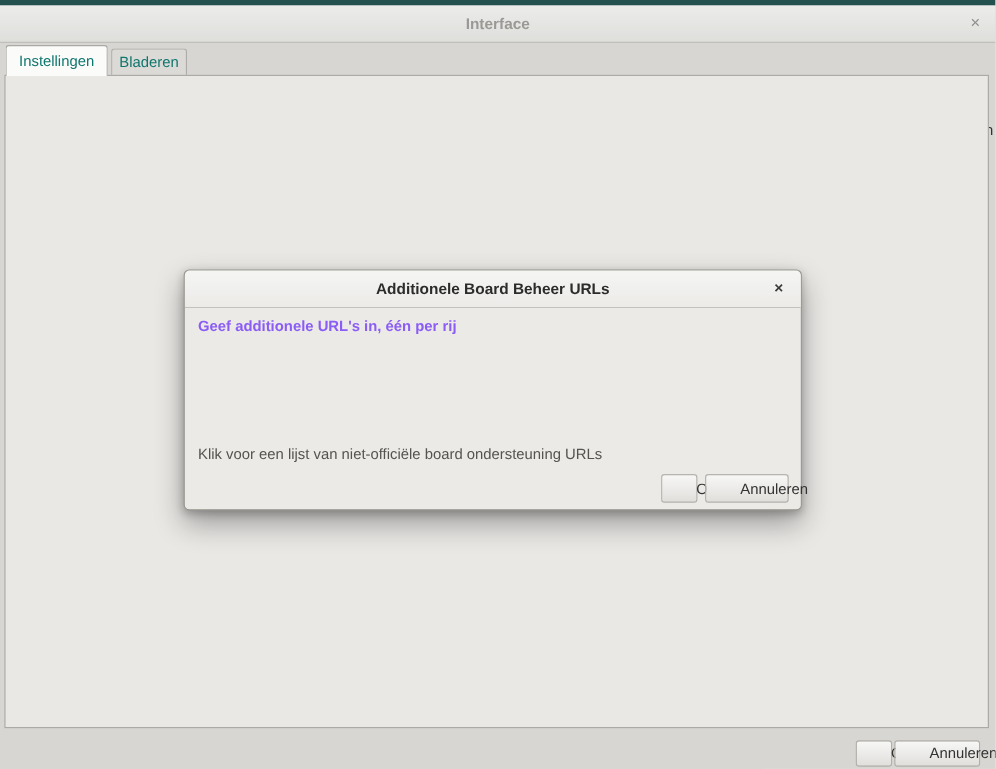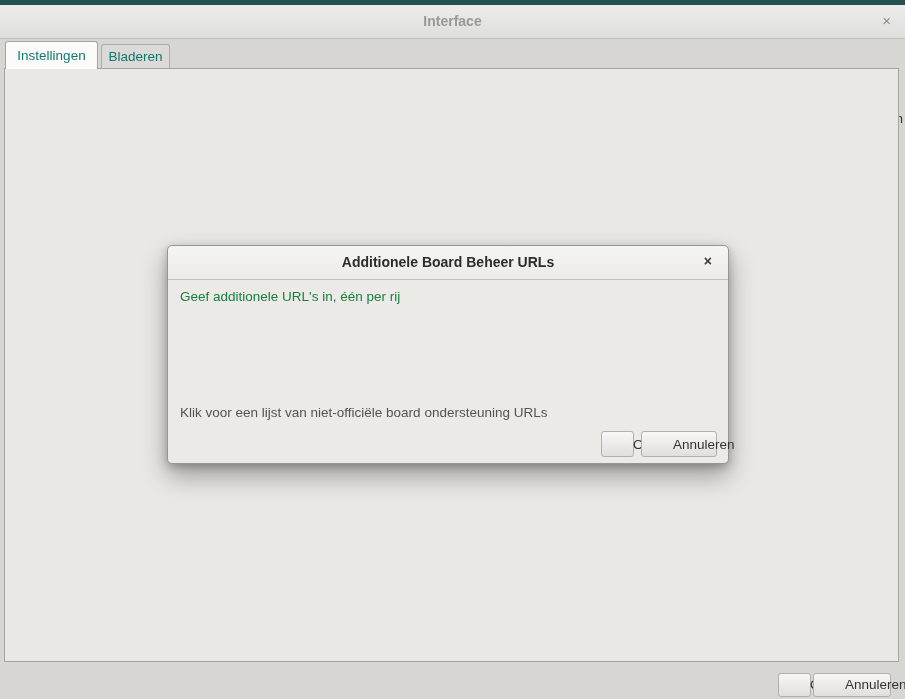--- a/index.html
+++ b/index.html
@@ -127,21 +127,21 @@
     border-bottom:1px solid #c4c2bd;border-radius:5px 5px 0 0;
   }
   .modal-titlebar .title{
     position:absolute;left:0;right:0;top:0;height:33px;line-height:32px;
     text-align:center;font-size:14px;font-weight:bold;color:#2c2c2a;
   }
   .modal-titlebar .close{
     position:absolute;right:12px;top:0;height:33px;line-height:31px;
     font-size:14px;font-weight:bold;color:#3a3a38;padding:0 4px;
   }
-  .modal .prompt{position:absolute;left:12px;top:43px;font-size:13.5px;color:#15803d;}
+  .modal .prompt{position:absolute;left:12px;top:43px;font-size:13.5px;color:#8b5cf6;font-weight:bold;}
   .modal .urlbox{
     position:absolute;left:11px;top:65px;width:540px;height:88px;box-sizing:border-box;
     background:#fff;border:1px solid #b6b4ae;
     font-size:13.5px;color:#2b2b2b;padding:2px 5px;line-height:17px;
   }
   .caret{display:inline-block;width:1px;height:13px;background:#222;vertical-align:-2px;}
   .modal .hint{position:absolute;left:12px;top:159px;font-size:13.5px;color:#55534f;white-space:nowrap;text-align:right;}
   
 </style>
 </head>

